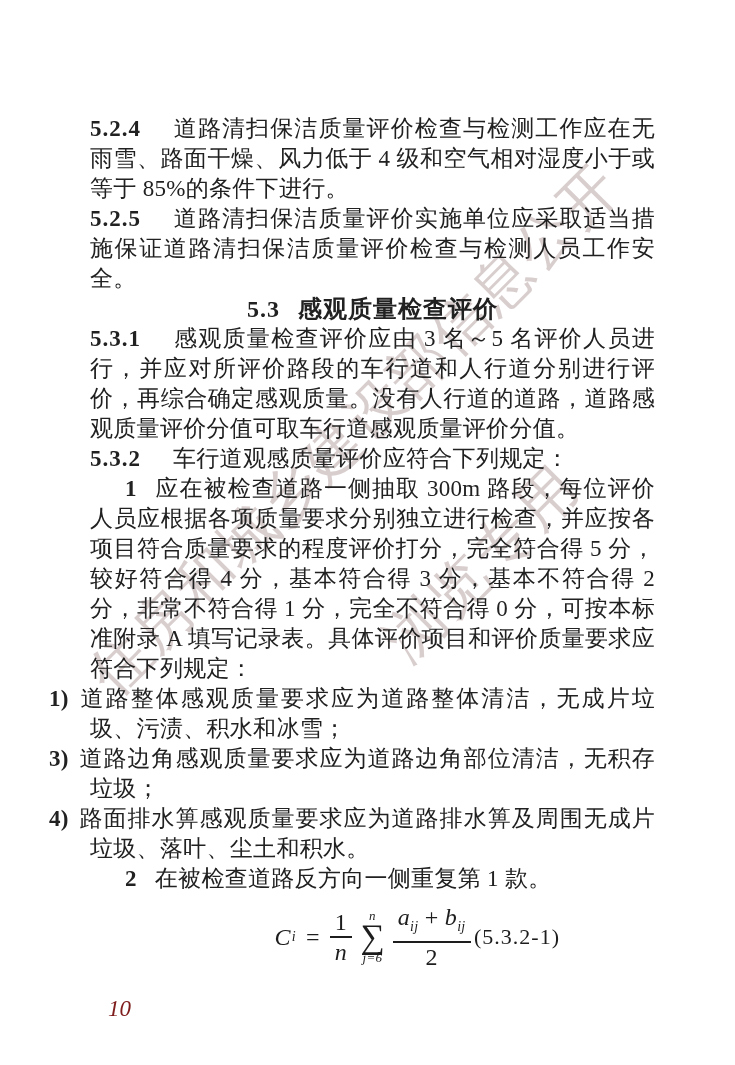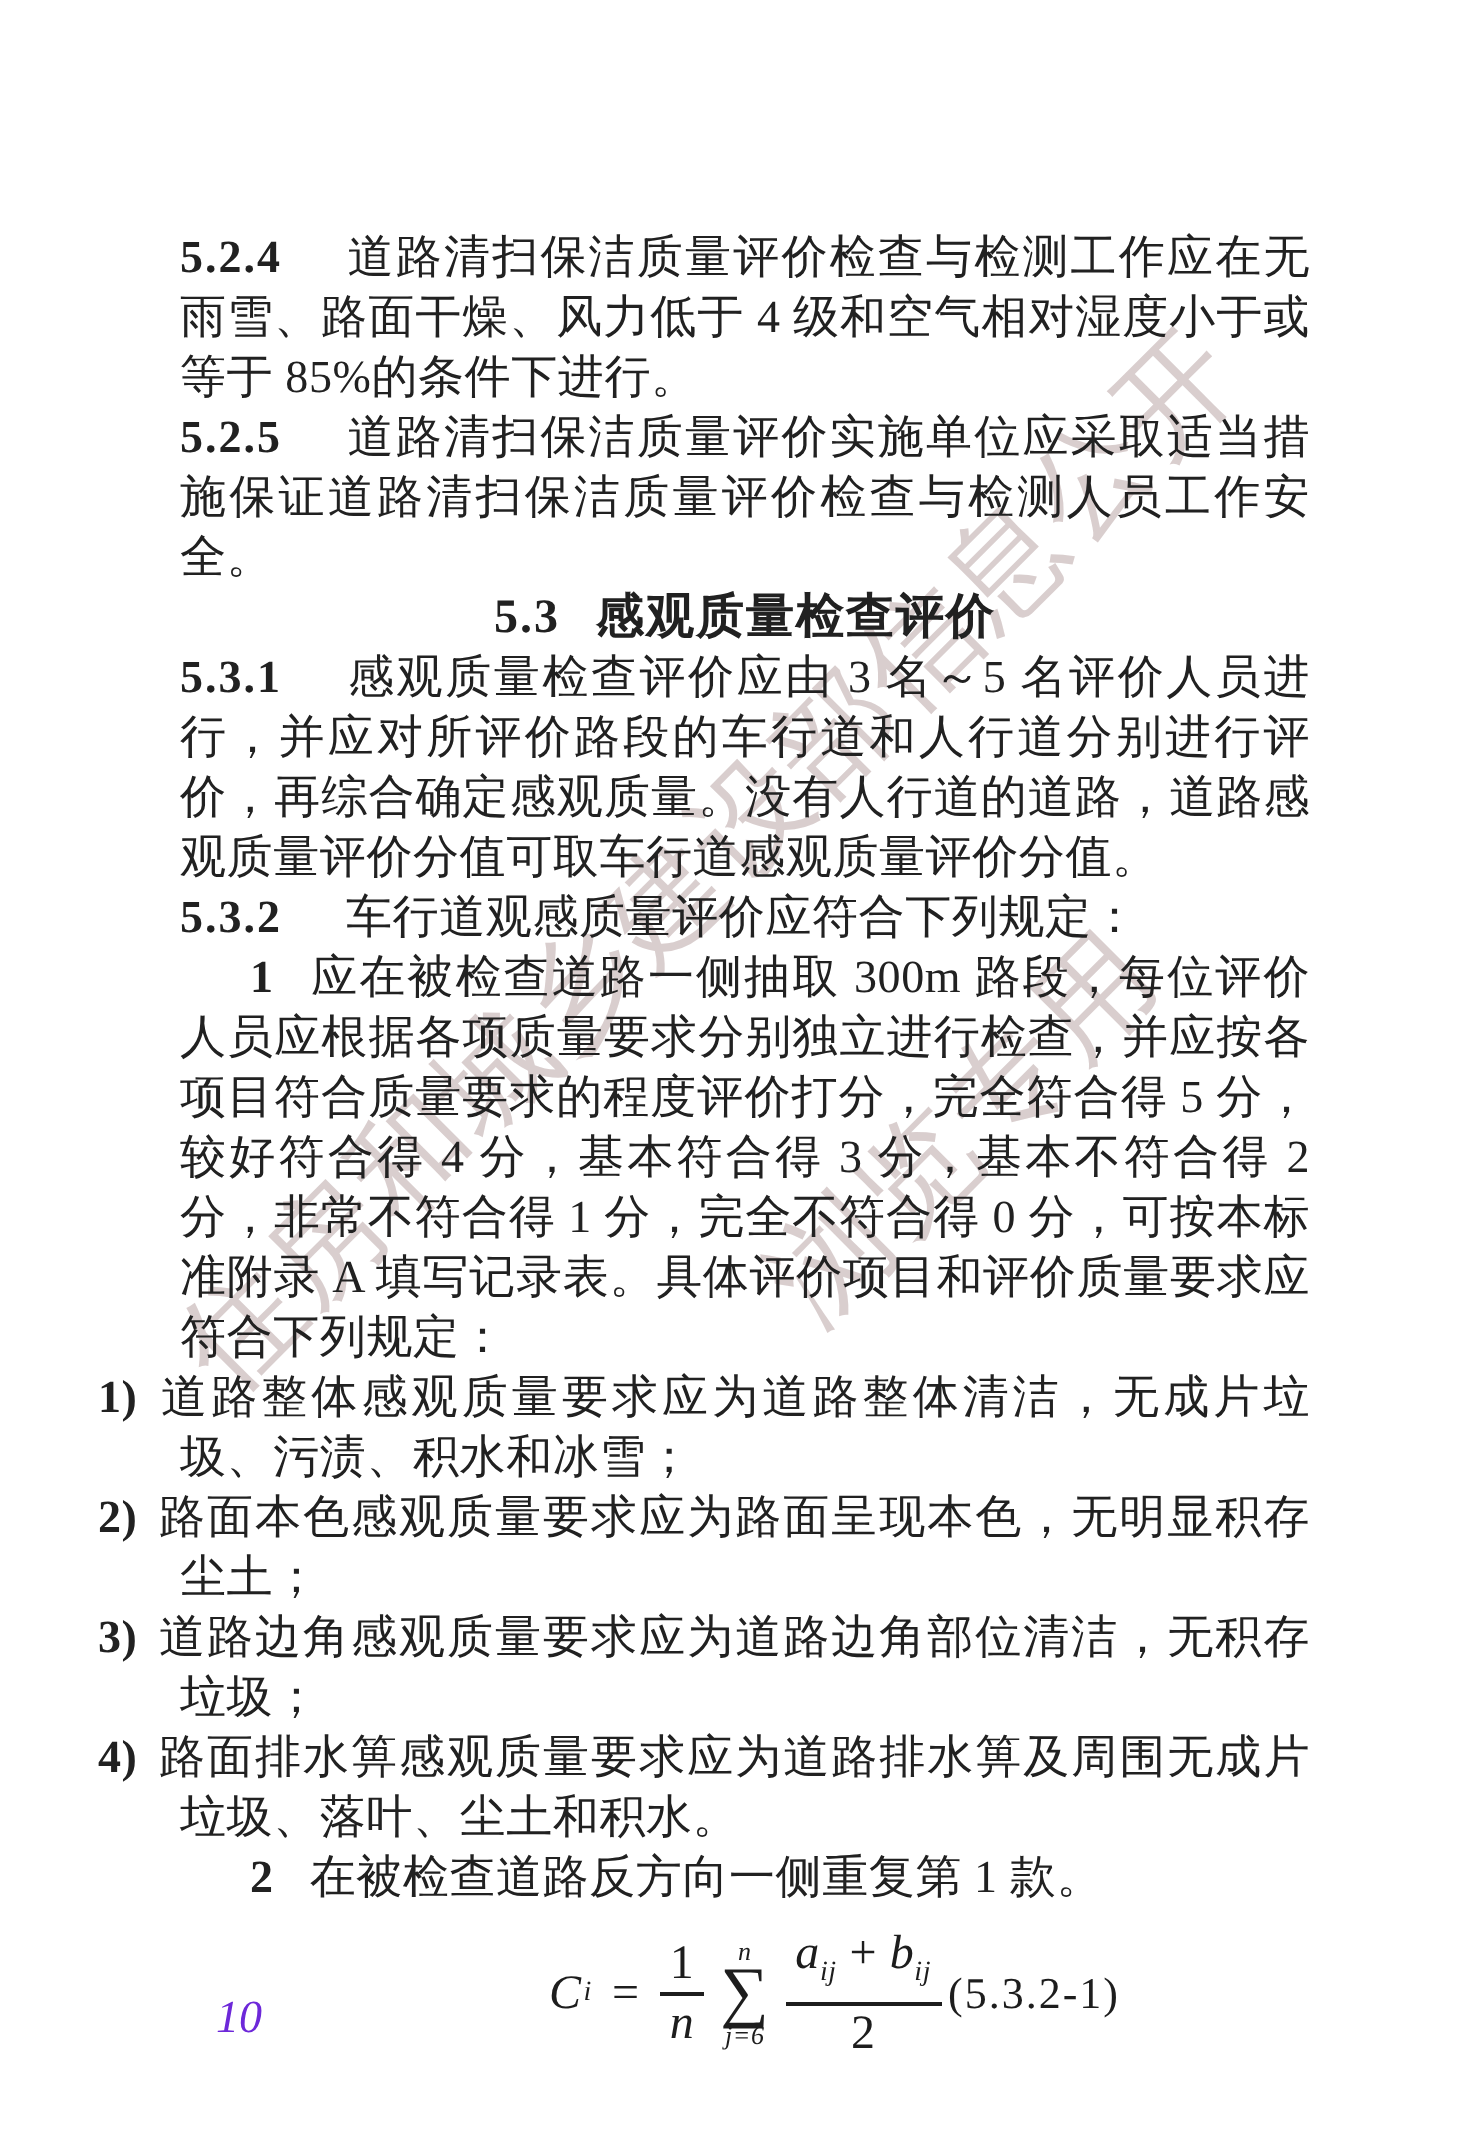--- a/index.html
+++ b/index.html
@@ -93,21 +93,21 @@
     color: #1d1d1d;
   }
   
   .pagenum {
     position: absolute;
     left: 108px;
     top: 996px;
     z-index: 2;
     font-style: italic;
     font-size: 23px;
-    color: #6d28d9;
+    color: #7f1d1d;
   }
 </style>
 </head>
 <body>
 
 <div class="page">
 
   <div class="watermark wm1">住房和城乡建设部信息公开</div>
   <div class="watermark wm2">浏览专用</div>
 
@@ -120,21 +120,20 @@
     <p class="heading"><span class="hnum">5.3</span><span>感观质量检查评价</span></p>
 
     <p class="para"><b class="cnum">5.3.1</b><span>感观质量检查评价应由 3 名～5 名评价人员进行，并应对所评价路段的车行道和人行道分别进行评价，再综合确定感观质量。没有人行道的道路，道路感观质量评价分值可取车行道感观质量评价分值。</span></p>
 
     <p class="para"><b class="cnum">5.3.2</b><span>车行道观感质量评价应符合下列规定：</span></p>
 
     <p class="item"><b class="inum">1</b><span>应在被检查道路一侧抽取 300m 路段，每位评价人员应根据各项质量要求分别独立进行检查，并应按各项目符合质量要求的程度评价打分，完全符合得 5 分，较好符合得 4 分，基本符合得 3 分，基本不符合得 2 分，非常不符合得 1 分，完全不符合得 0 分，可按本标准附录 A 填写记录表。具体评价项目和评价质量要求应符合下列规定：</span></p>
 
     <p class="sub"><b class="snum">1)</b><span>道路整体感观质量要求应为道路整体清洁，无成片垃圾、污渍、积水和冰雪；</span></p>
 
-    <p class="sub"><b class="snum">2)</b><span>路面本色感观质量要求应为路面呈现本色，无明显积存尘土；</span></p>
 
     <p class="sub"><b class="snum">3)</b><span>道路边角感观质量要求应为道路边角部位清洁，无积存垃圾；</span></p>
 
     <p class="sub"><b class="snum">4)</b><span>路面排水箅感观质量要求应为道路排水箅及周围无成片垃圾、落叶、尘土和积水。</span></p>
 
     <p class="item"><b class="inum">2</b><span>在被检查道路反方向一侧重复第 1 款。</span></p>
 
 
     <div class="formula-row">
       <span class="formula">

